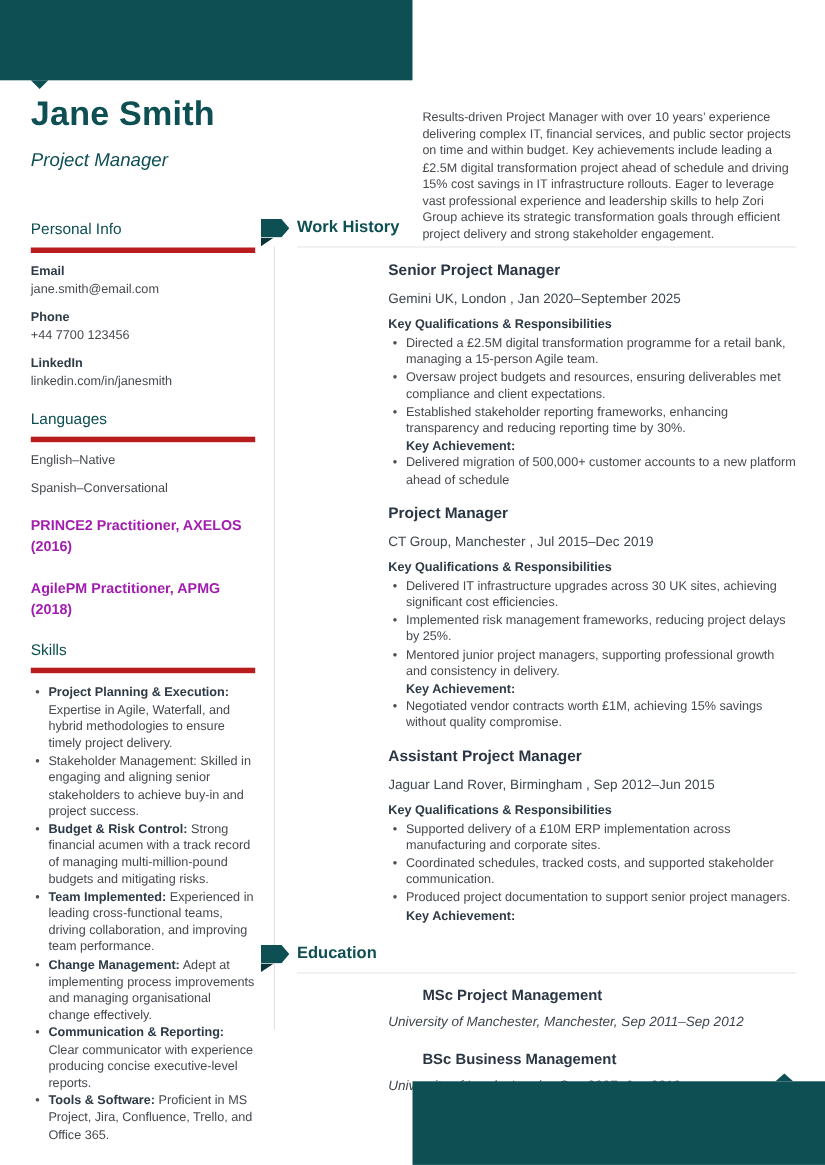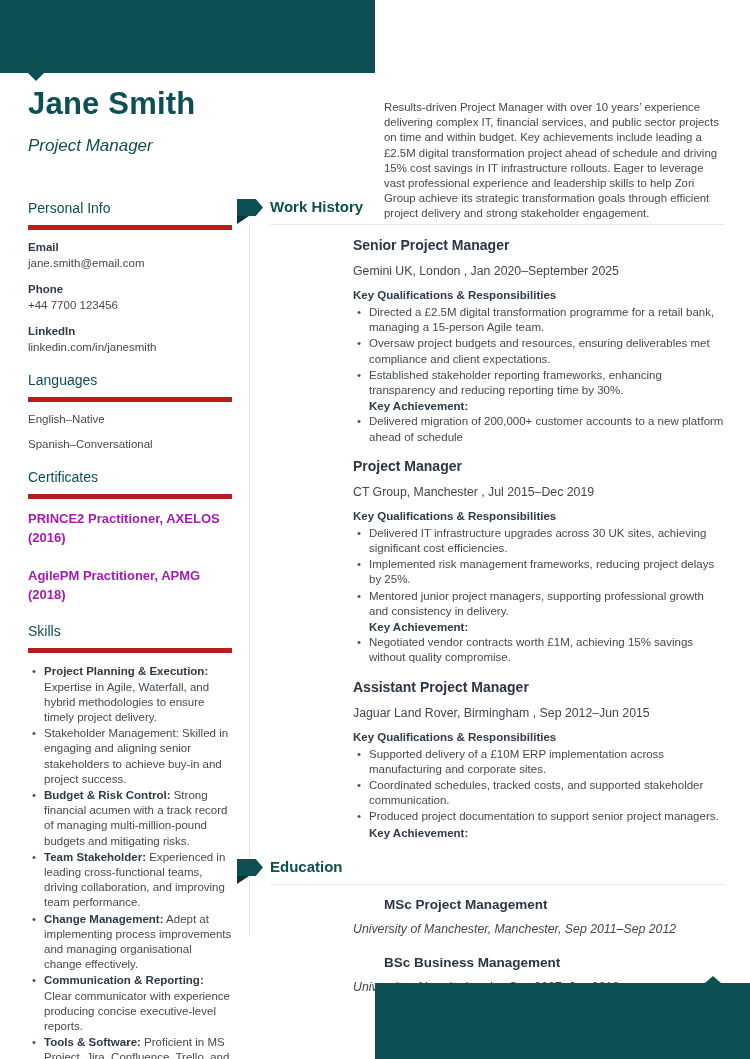--- a/index.html
+++ b/index.html
@@ -143,32 +143,31 @@
     </div>
   </div>
 
   <div class="side-section">
     <div class="side-title">Languages</div>
     <div class="lang-item">English–Native</div>
     <div class="lang-item">Spanish–Conversational</div>
   </div>
 
   <div class="side-section">
-    <div class="side-title">Certificates</div>
     <div class="cert-item">PRINCE2 Practitioner, AXELOS (2016)</div>
     <div class="cert-item">AgilePM Practitioner, APMG (2018)</div>
   </div>
 
   <div class="side-section">
     <div class="side-title">Skills</div>
     <ul class="bullets">
       <li><span class="lead-bold">Project Planning &amp; Execution:</span> <span>Expertise in Agile, Waterfall, and hybrid methodologies to ensure timely project delivery.</span></li>
       <li><span class="lead-normal">Stakeholder Management:</span> <span>Skilled in engaging and aligning senior stakeholders to achieve buy-in and project success.</span></li>
       <li><span class="lead-bold">Budget &amp; Risk Control:</span> <span>Strong financial acumen with a track record of managing multi-million-pound budgets and mitigating risks.</span></li>
-      <li><span class="lead-bold">Team Stakeholder:</span> <span>Experienced in leading cross-functional teams, driving collaboration, and improving team performance.</span></li>
+      <li><span class="lead-bold">Team Implemented:</span> <span>Experienced in leading cross-functional teams, driving collaboration, and improving team performance.</span></li>
       <li><span class="lead-bold">Change Management:</span> <span>Adept at implementing process improvements and managing organisational change effectively.</span></li>
       <li><span class="lead-bold">Communication &amp; Reporting:</span> <span>Clear communicator with experience producing concise executive-level reports.</span></li>
       <li><span class="lead-bold">Tools &amp; Software:</span> <span>Proficient in MS Project, Jira, Confluence, Trello, and Office 365.</span></li>
     </ul>
   </div>
 
 </div>
 
 <div class="main">
 
@@ -187,21 +186,21 @@
         <div class="job-title">Senior Project Manager</div>
         <div class="job-meta">Gemini UK, London , Jan 2020–September 2025</div>
         <div class="quals-label">Key Qualifications &amp; Responsibilities</div>
         <ul class="bullets">
           <li>Directed a £2.5M digital transformation programme for a retail bank, managing a 15-person Agile team.</li>
           <li>Oversaw project budgets and resources, ensuring deliverables met compliance and client expectations.</li>
           <li>Established stakeholder reporting frameworks, enhancing transparency and reducing reporting time by 30%.</li>
         </ul>
         <div class="ach-label">Key Achievement:</div>
         <ul class="bullets">
-          <li>Delivered migration of 200,000+ customer accounts to a new platform ahead of schedule</li>
+          <li>Delivered migration of 500,000+ customer accounts to a new platform ahead of schedule</li>
         </ul>
       </div>
 
       <div class="job">
         <div class="job-title">Project Manager</div>
         <div class="job-meta">CT Group, Manchester , Jul 2015–Dec 2019</div>
         <div class="quals-label">Key Qualifications &amp; Responsibilities</div>
         <ul class="bullets">
           <li>Delivered IT infrastructure upgrades across 30 UK sites, achieving significant cost efficiencies.</li>
           <li>Implemented risk management frameworks, reducing project delays by 25%.</li>

